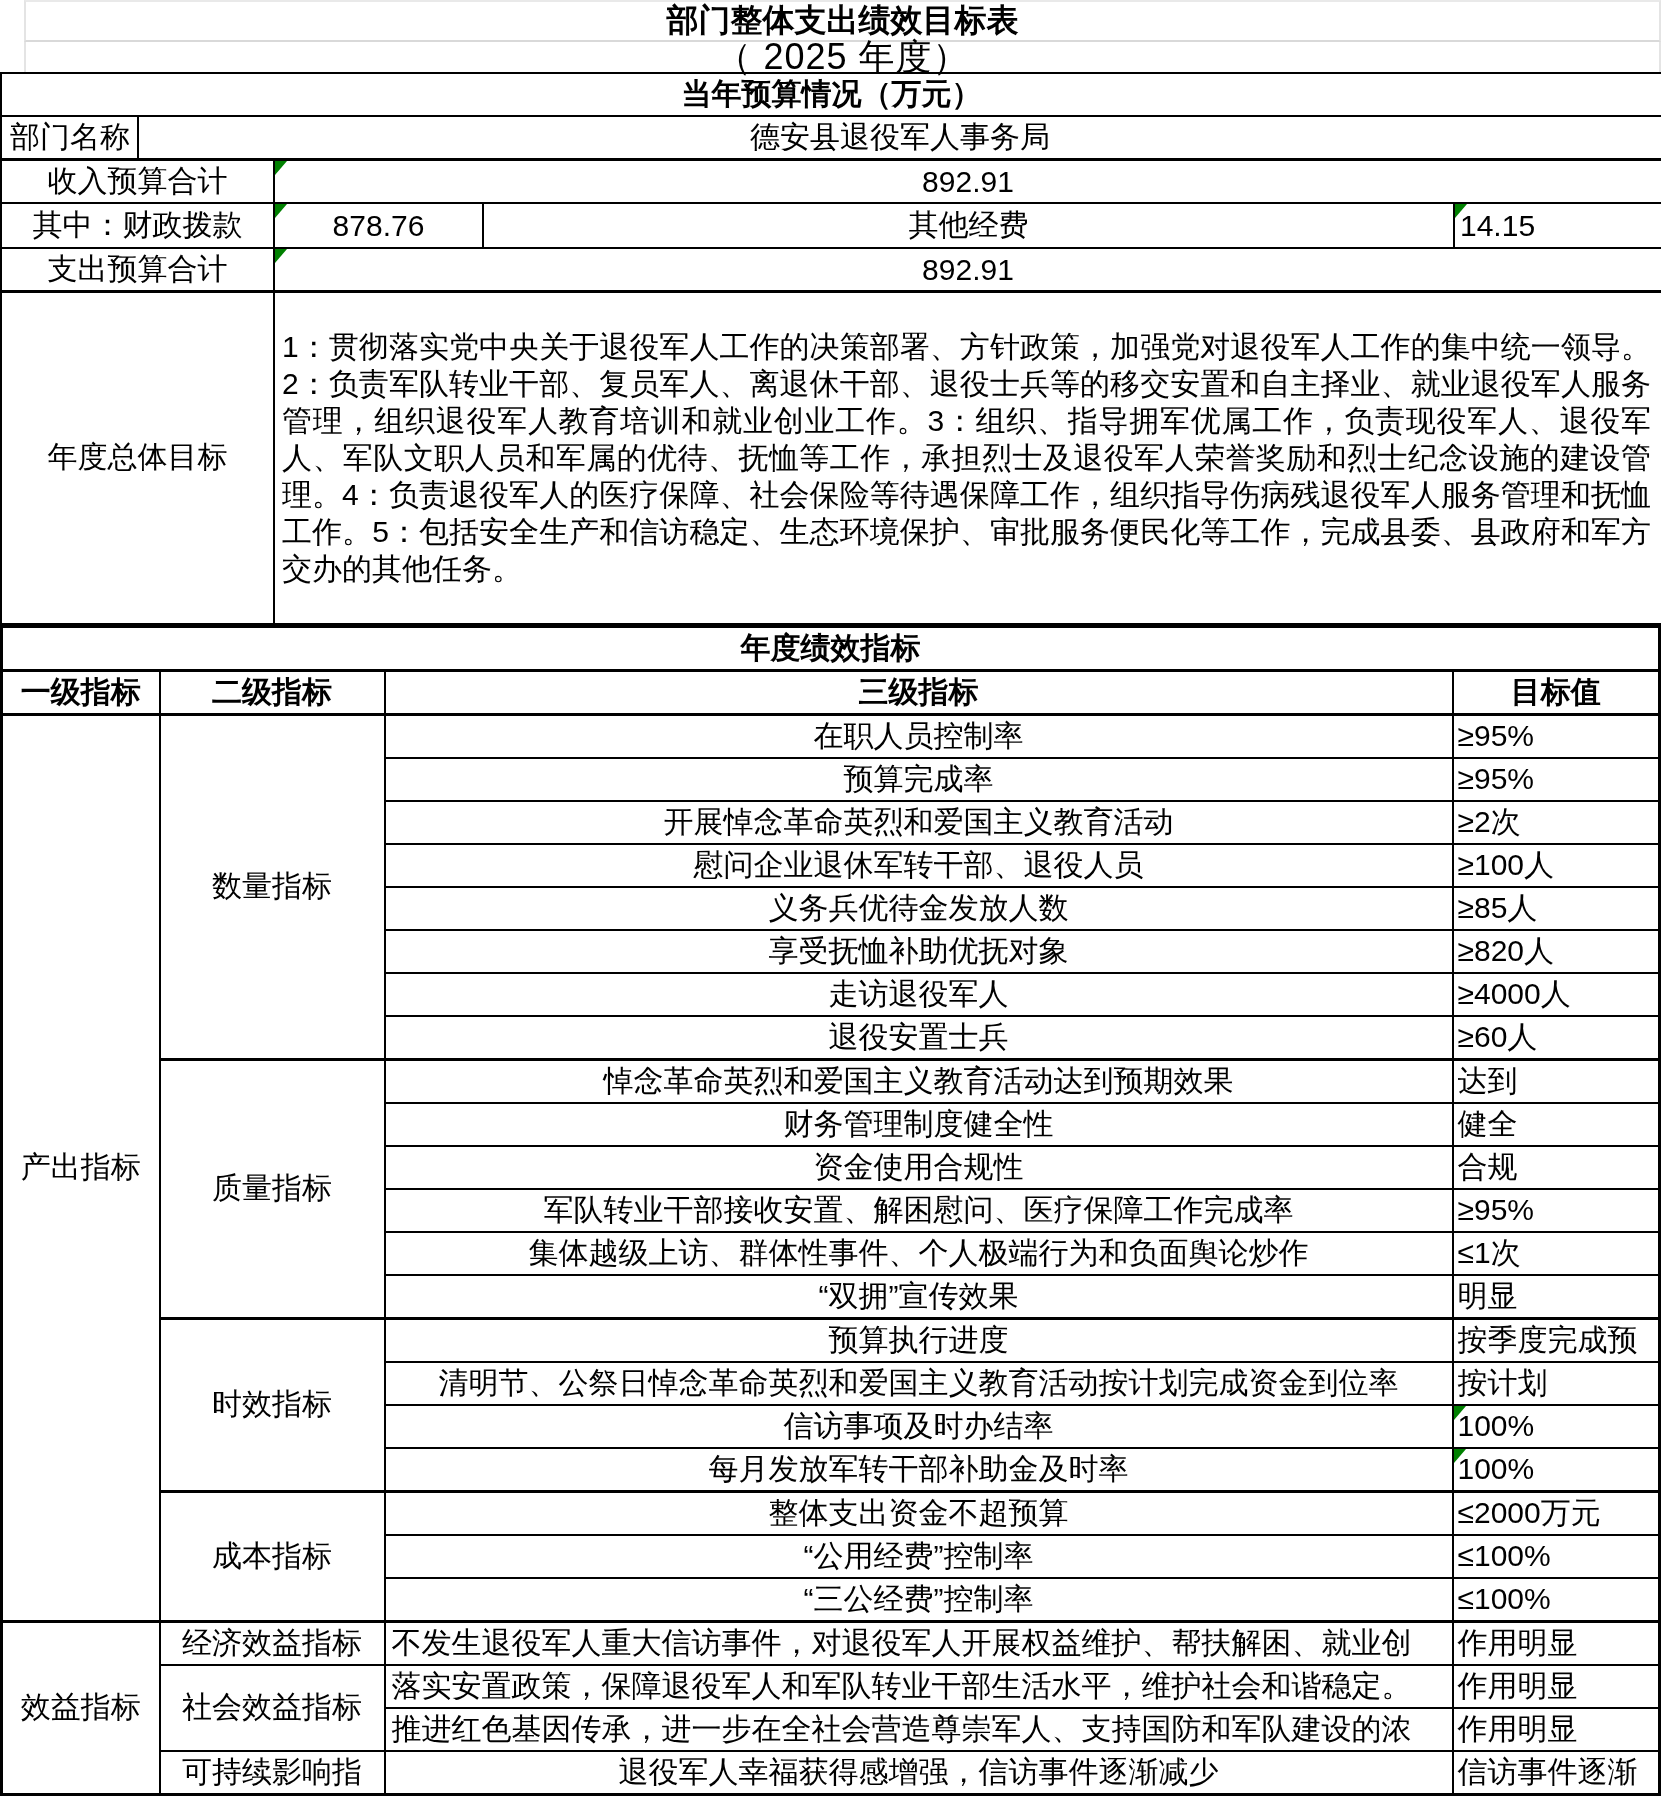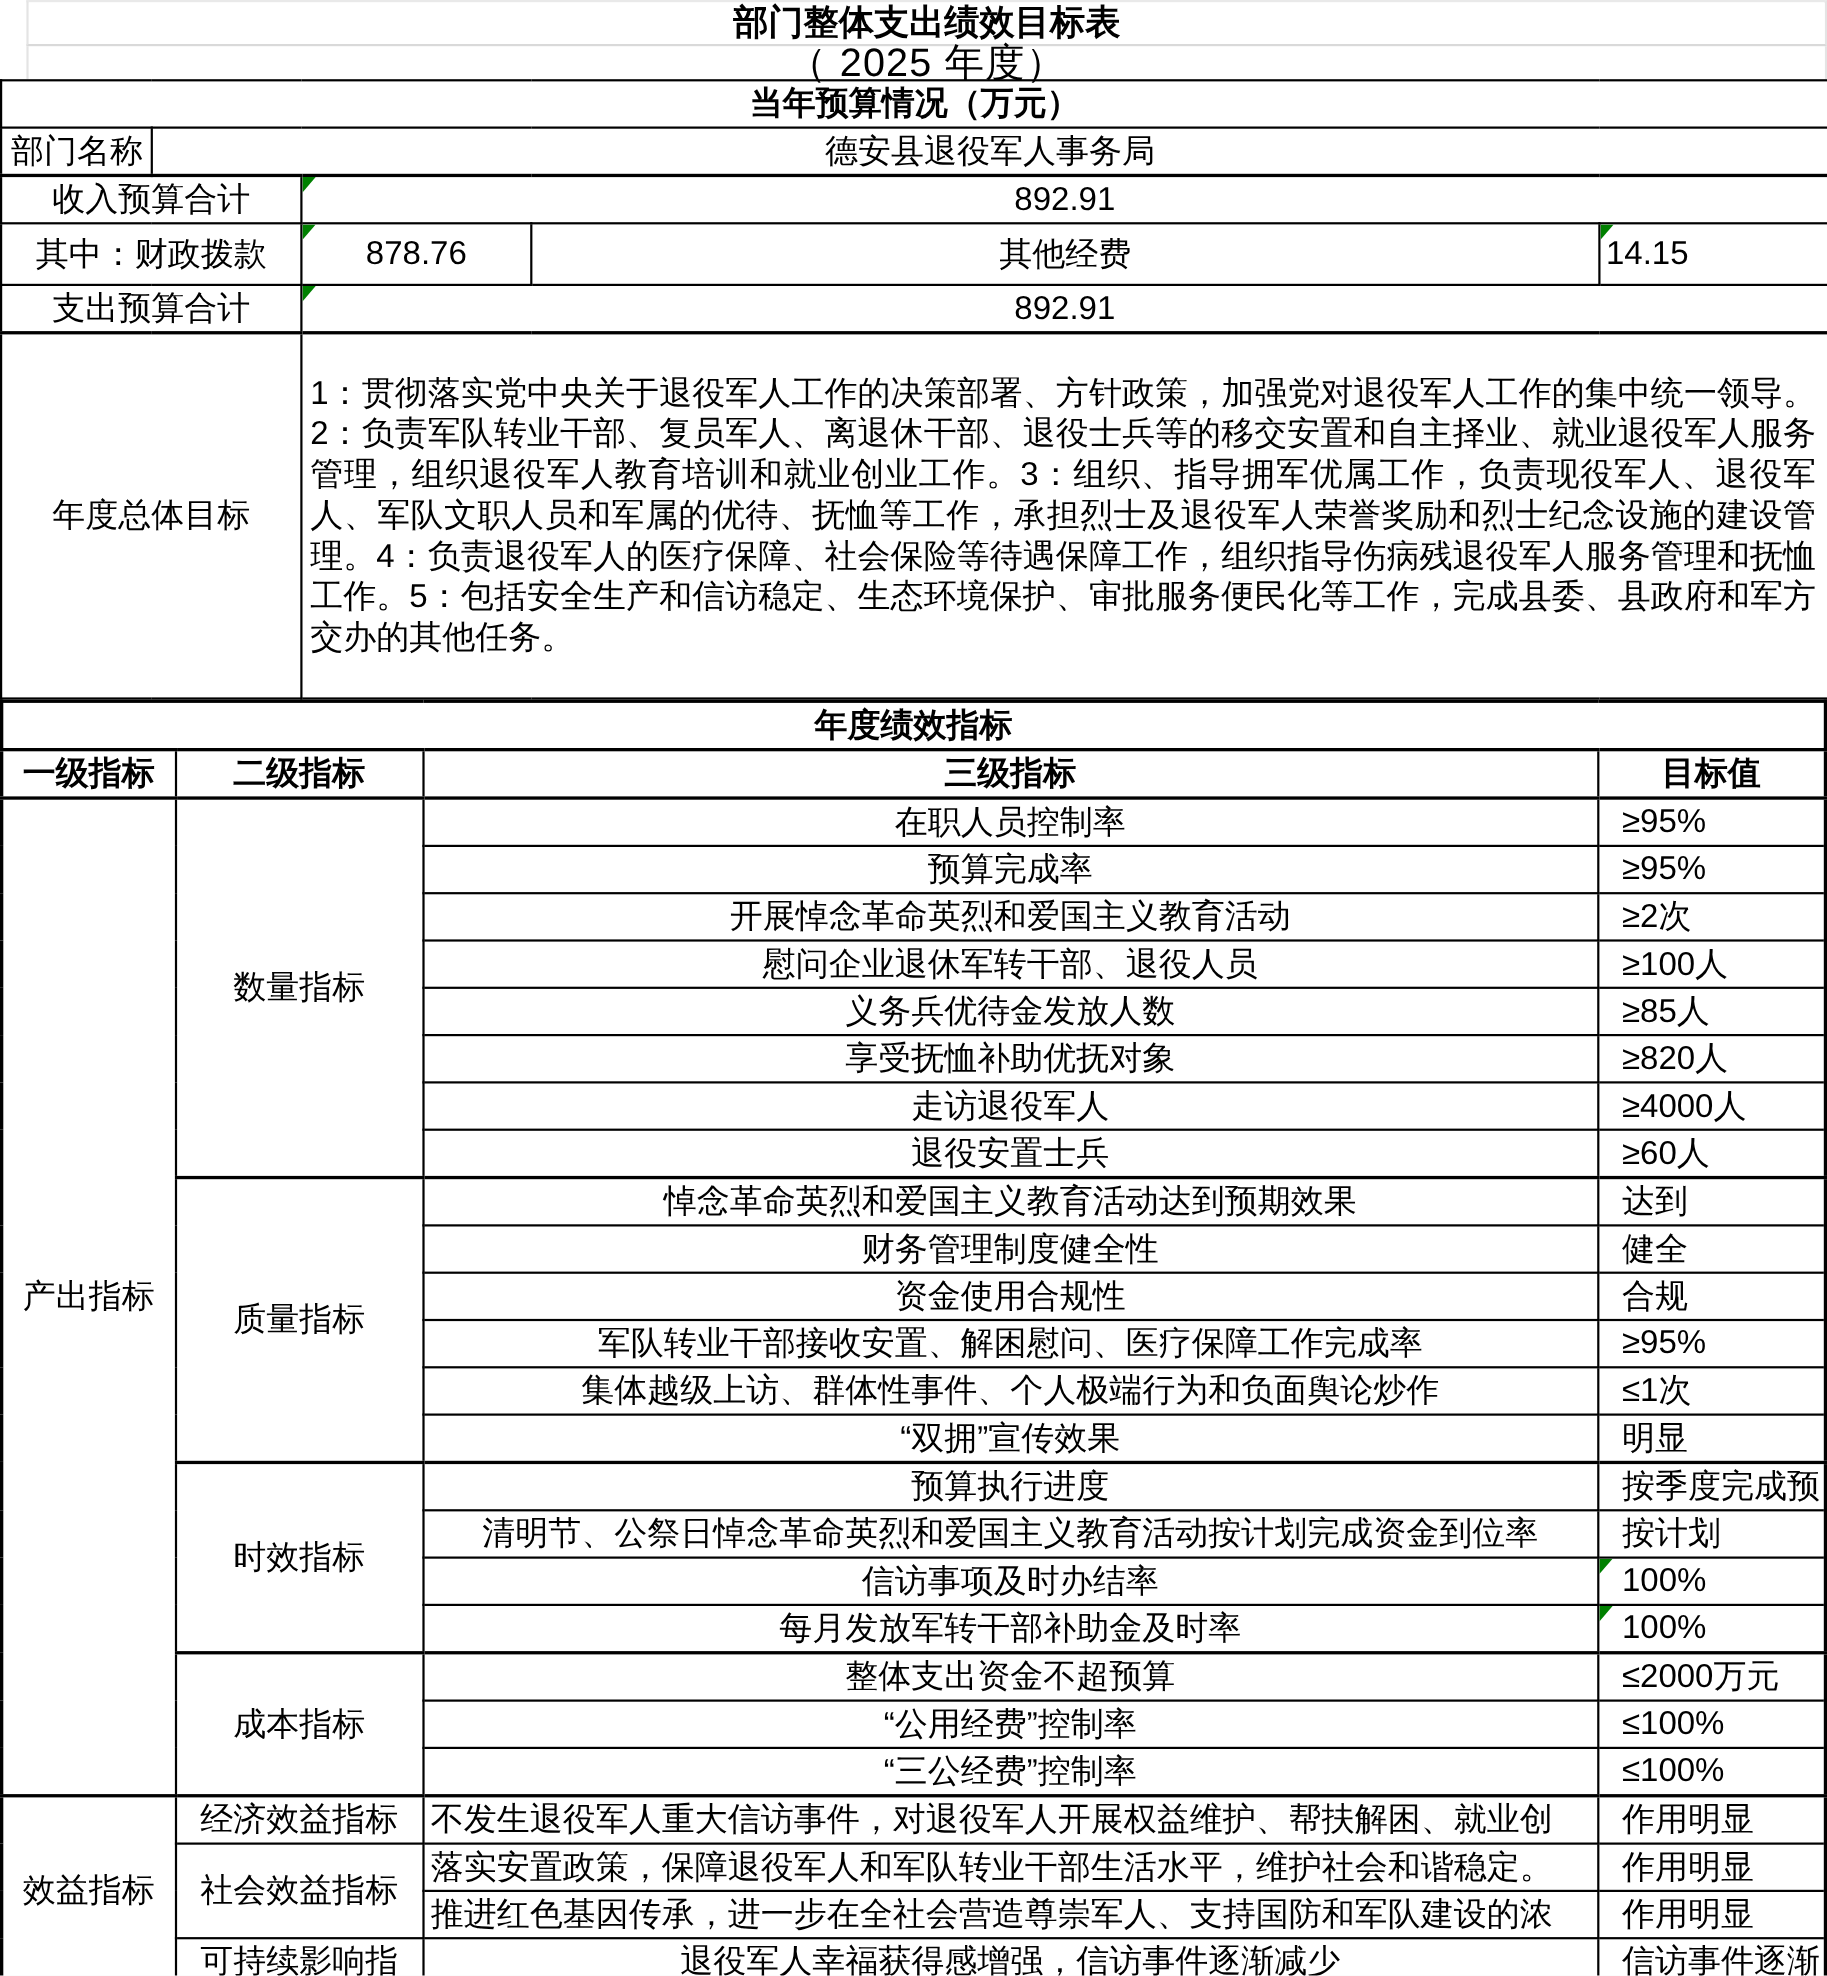--- a/index.html
+++ b/index.html
@@ -35,21 +35,21 @@
     vertical-align: middle;
     overflow: hidden;
     white-space: nowrap;
     position: relative;
     font-size: 30px;
   }
   .banner { font-weight: bold; font-size: 30px; }
   .hdr { font-weight: bold; }
   .label-left { text-align: left; padding-left: 8px; }
   .num-left { text-align: left; padding-left: 5px; }
-  .tgt { text-align: left; padding-left: 21px; }
+  .tgt { text-align: left; padding-left: 4px; }
   .l3-left { text-align: left; padding-left: 6px; }
   .goal-label { }
   .goal-text {
     white-space: normal;
     text-align: justify;
     line-height: 37px;
     padding: 6px 10px 6px 7px;
     font-size: 30px;
   }
   tr.sep td { border-top-width: 3px; }
@@ -85,21 +85,21 @@
     <tr style="height:40px">
       <td class="label-left">部门名称</td>
       <td colspan="4">德安县退役军人事务局</td>
     </tr>
     <tr style="height:40px" class="sep">
       <td colspan="2">收入预算合计</td>
       <td colspan="3">
         <span class="tri"></span><span>892.91</span>
       </td>
     </tr>
-    <tr style="height:56px">
+    <tr style="height:45px">
       <td colspan="2">其中：财政拨款</td>
       <td>
         <span class="tri"></span><span>878.76</span>
       </td>
       <td>其他经费</td>
       <td class="num-left">
         <span class="tri"></span><span>14.15</span>
       </td>
     </tr>
     <tr style="height:38px">

